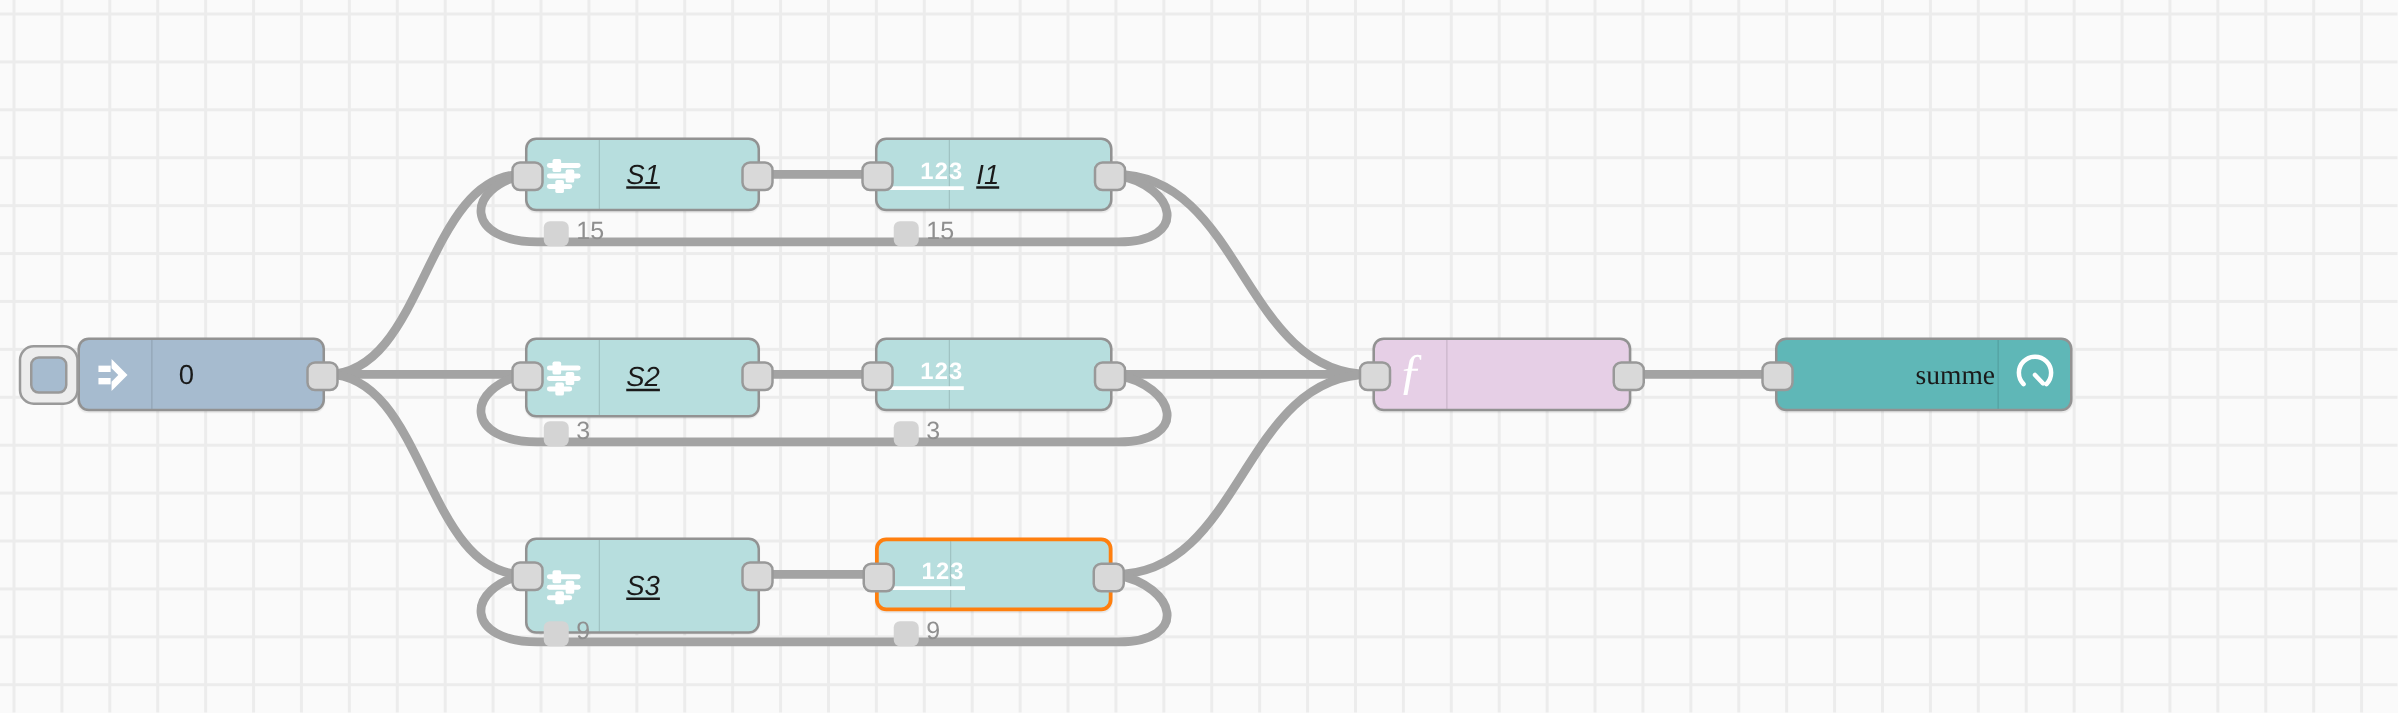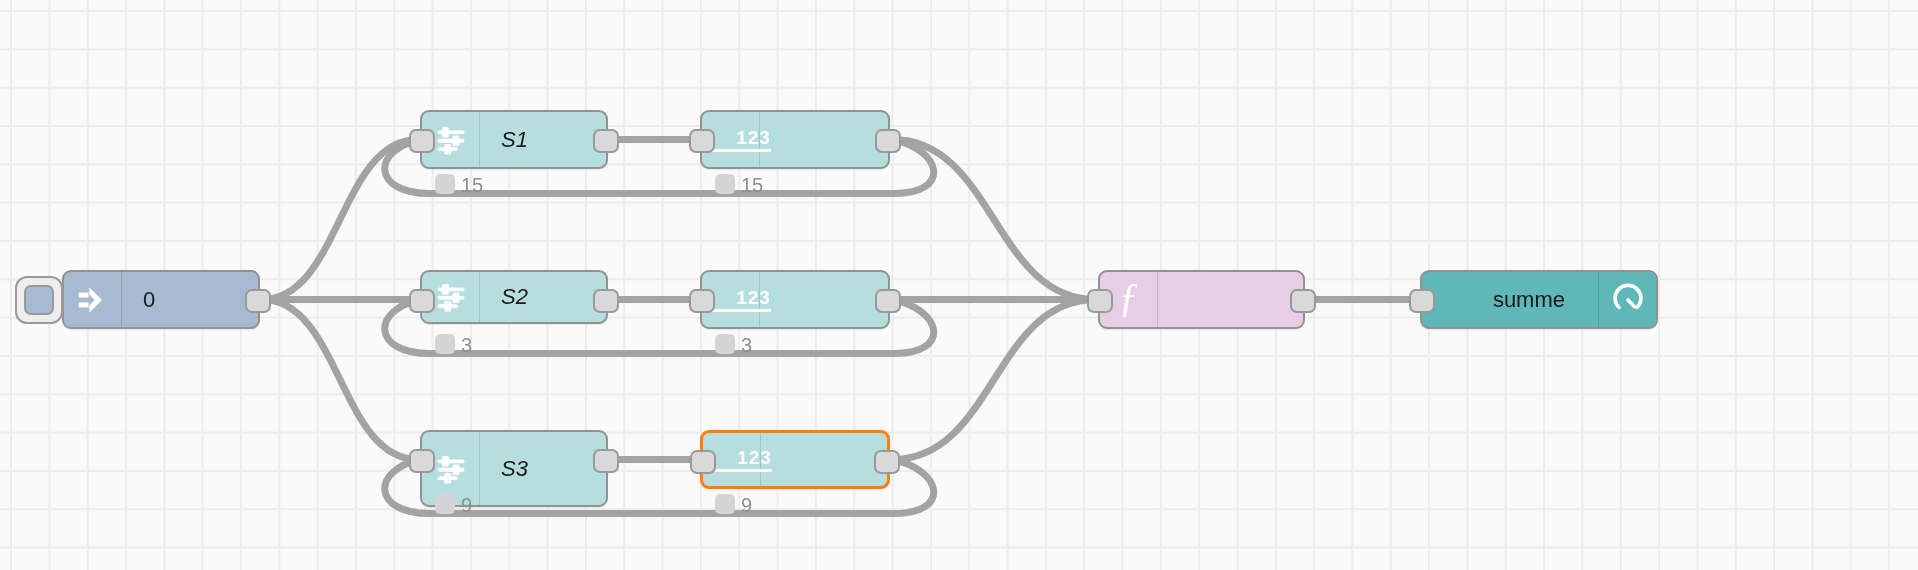--- a/index.html
+++ b/index.html
@@ -26,22 +26,22 @@
     align-items:center;justify-content:center;
   }
   .icon-region.left{left:0;border-right:1.5px solid rgba(0,0,0,0.12);}
   .icon-region.right{right:0;border-left:1.5px solid rgba(0,0,0,0.12);}
   .icon-region svg{width:36px;height:36px;}
   .node-label{
     position:absolute;left:57px;right:10px;top:0;bottom:0;
     display:flex;align-items:center;padding-left:22px;
     font-size:22px;color:#1a1a1a;white-space:nowrap;
   }
-  .node-label.italic{font-style:italic;}
-  .node-label.right-align{left:10px;right:57px;justify-content:flex-end;padding-left:0;padding-right:34px;}
+  .node-label.italic{font-style:italic;text-decoration:underline;}
+  .node-label.right-align{left:10px;right:57px;justify-content:flex-end;padding-left:0;padding-right:3px;font-family:Liberation Serif, serif;}
   .num-icon{
     color:#fff;font-weight:700;font-size:19px;letter-spacing:1px;
     border-bottom:3.5px solid #fff;padding-bottom:2px;line-height:1;padding-left:46px;
   }
   .fn-icon{
     color:#fff;font-family:"Liberation Serif",serif;font-style:italic;
     font-size:40px;line-height:1;padding-bottom:6px;
   }
   .port{
     position:absolute;width:22px;height:20px;border-radius:7px;
@@ -52,21 +52,21 @@
   .inject-btn{
     position:absolute;left:-49px;top:4px;width:48px;height:48px;
     border-radius:12px;background:#ededed;border:2px solid #9a9a9a;
     box-sizing:border-box;
   }
   .inject-btn-inner{
     position:absolute;left:7px;top:7px;width:30px;height:30px;
     border-radius:7px;border:2px solid #999;box-sizing:border-box;
   }
   .status{
-    position:absolute;display:flex;align-items:flex-start;gap:6px;
+    position:absolute;display:flex;align-items:flex-end;gap:6px;
     font-size:20px;color:#8f8f8f;
   }
   .status-dot{width:20px;height:20px;border-radius:5px;background:#d4d4d4;}
 </style>
 </head>
 <body>
 
 <div id="canvas">
   <svg id="wire-layer">
       <path d="M 262 299.5 C 340 299.5, 340 139.5, 418 139.5" stroke="#a3a3a3"></path>
@@ -114,28 +114,29 @@
         <div class="port out"></div>
       </div>
       <div class="status" style="left: 435px; top: 174px;">
         <span class="status-dot"></span>
         <span>15</span>
       </div>
       <div class="node" style="left: 700px; top: 110px; width: 190px; height: 59px; background: rgb(183, 222, 222);">
         <div class="icon-region left">
           <span class="num-icon">123</span>
         </div>
+        <span class="node-label italic">I1</span>
         <div class="port in"></div>
         <div class="port out"></div>
       </div>
       <div class="status" style="left: 715px; top: 174px;">
         <span class="status-dot"></span>
         <span>15</span>
       </div>
-      <div class="node" style="left: 420px; top: 270px; width: 188px; height: 54px; background: rgb(183, 222, 222);">
+      <div class="node" style="left: 420px; top: 270px; width: 188px; height: 64px; background: rgb(183, 222, 222);">
         <div class="icon-region left">
           <svg viewBox="0 0 24 24" fill="#fff">
       <rect x="3" y="5.6" width="18" height="2.6" rx="1.3"></rect>
       <rect x="6" y="3.4" width="4.6" height="7" rx="1"></rect>
       <rect x="3" y="11.2" width="18" height="2.6" rx="1.3"></rect>
       <rect x="13" y="9" width="4.6" height="7" rx="1"></rect>
       <rect x="3" y="16.8" width="13.5" height="2.6" rx="1.3"></rect>
       <rect x="7.5" y="14.6" width="4.6" height="7" rx="1"></rect>
     </svg>
         </div>

